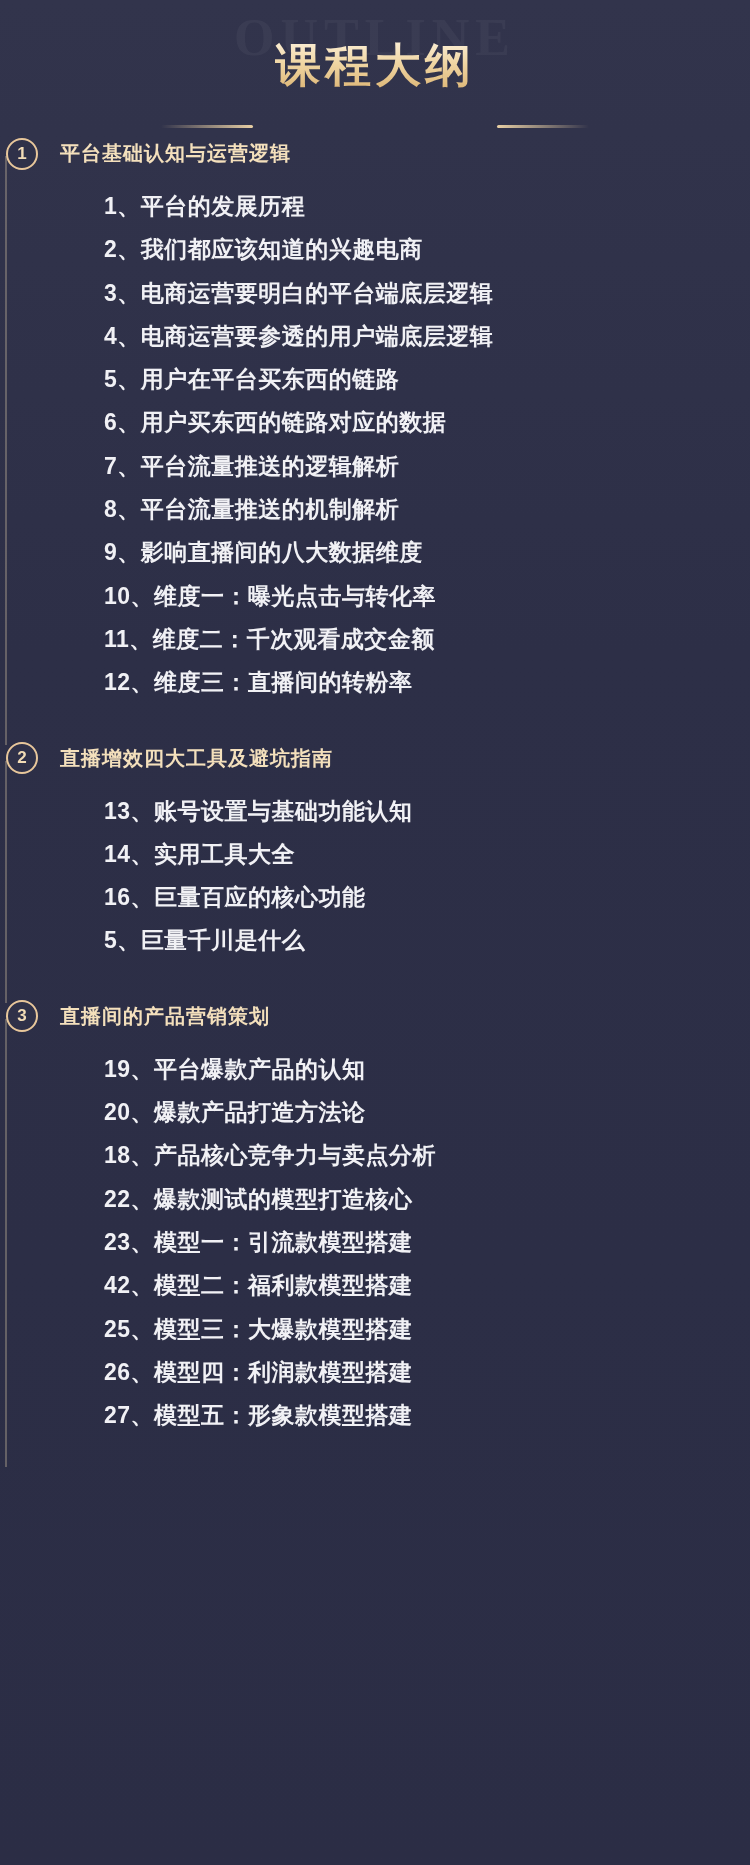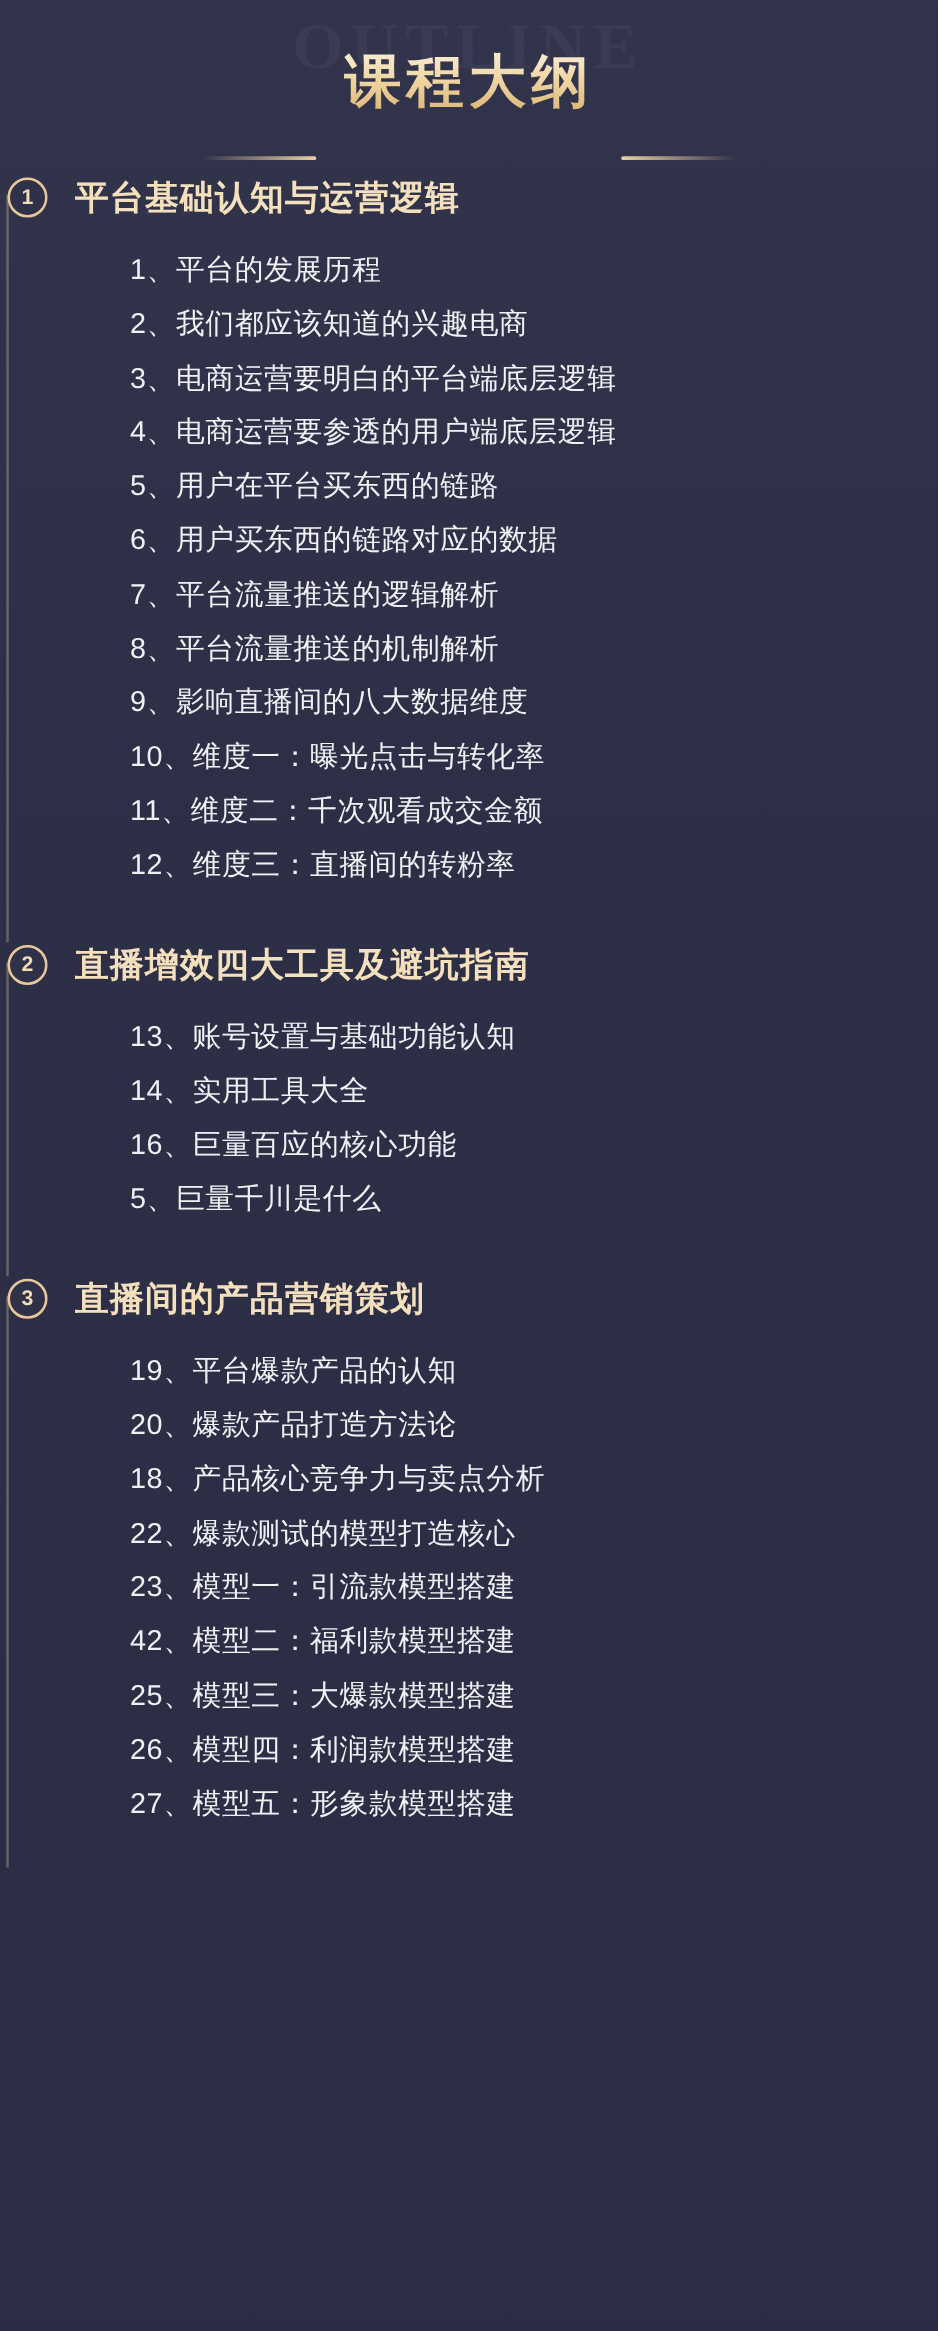--- a/index.html
+++ b/index.html
@@ -102,21 +102,21 @@
     display: flex;
     align-items: center;
     justify-content: center;
     font-size: 17px;
     font-weight: bold;
     background: #2f3149;
     z-index: 3;
     box-sizing: border-box;
   }
   .section-title {
-    font-size: 27px;
+    font-size: 20px;
     font-weight: bold;
     letter-spacing: 1px;
     color: #f4e0bc;
   }
   
   .section::before {
     content: "";
     position: absolute;
     left: 5px;
     top: 16px;
@@ -132,20 +132,21 @@
     margin: 0;
     padding: 0 0 40px 44px;
   }
   .item {
     font-size: 23px;
     line-height: 1.1;
     color: #f1f1f5;
     padding: 9px 0;
     letter-spacing: 0.5px;
     white-space: nowrap;
+    font-weight: bold;
   }
 </style>
 </head>
 <body>
 
 <div class="page">
 
   <div class="header">
     <div class="ghost-title">OUTLINE</div>
     <div class="title-wrap">

